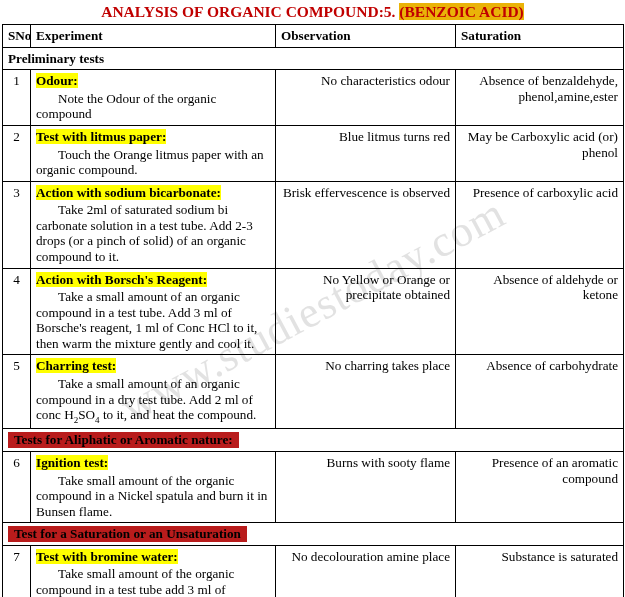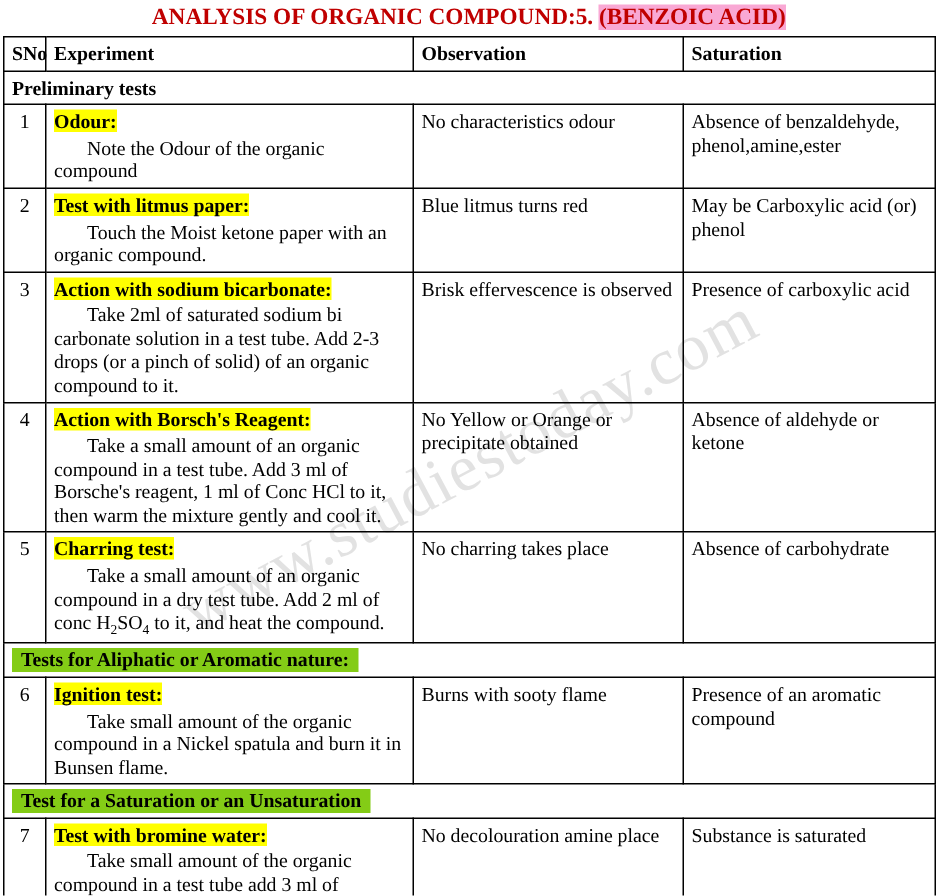--- a/index.html
+++ b/index.html
@@ -38,21 +38,21 @@
     text-align: center;
     font-weight: bold;
     font-size: 15.5px;
     color: #c00000;
     padding: 3px 0 4px 0;
     line-height: 1.1;
     position: relative;
     z-index: 6;
   }
   .title .hl {
-    background: #f9a8d4;
+    background: #eab308;
     color: #c00000;
     margin-top: 29px;
   }
   table.main {
     border-collapse: collapse;
     width: 621px;
     margin-left: 2px;
     table-layout: fixed;
     position: relative;
     z-index: 6;
@@ -88,36 +88,37 @@
     text-align: center;
     font-size: 13px;
     padding-top: 4px;
   }
   td.section {
     font-weight: bold;
     font-size: 13.5px;
     padding: 2px 0 3px 0;
   }
   .section-hl {
-    background: #84cc16;
+    background: #b91c1c;
     display: inline-block;
     padding: 0 6px;
   }
   .exp-title {
     font-weight: bold;
     background: #ffff00;
     display: inline;
   }
   .exp-body {
     display: block;
     margin-top: 2px;
     text-indent: 22px;
   }
   .cellpad {
     padding-top: 2px;
+    text-align: right;
   }
   sub { font-size: 9px; }
 </style>
 </head>
 <body>
 
 <div class="page">
 
   <div class="watermark">www.studiestoday.com</div>
 
@@ -153,21 +154,21 @@
           <span class="exp-body">Note the Odour of the organic compound</span>
         </td>
         <td class="cellpad">No characteristics odour</td>
         <td class="cellpad">Absence of benzaldehyde, phenol,amine,ester</td>
       </tr>
 
       <tr>
         <td class="sno">2</td>
         <td>
           <span class="exp-title">Test with litmus paper:</span>
-          <span class="exp-body">Touch the Moist ketone paper with an organic compound.</span>
+          <span class="exp-body">Touch the Orange litmus paper with an organic compound.</span>
         </td>
         <td class="cellpad">Blue litmus turns red</td>
         <td class="cellpad">May be Carboxylic acid (or) phenol</td>
       </tr>
 
       <tr>
         <td class="sno">3</td>
         <td>
           <span class="exp-title">Action with sodium bicarbonate:</span>
           <span class="exp-body">Take 2ml of saturated sodium bi carbonate solution in a test tube. Add 2-3 drops (or a pinch of solid) of an organic compound to it.</span>

